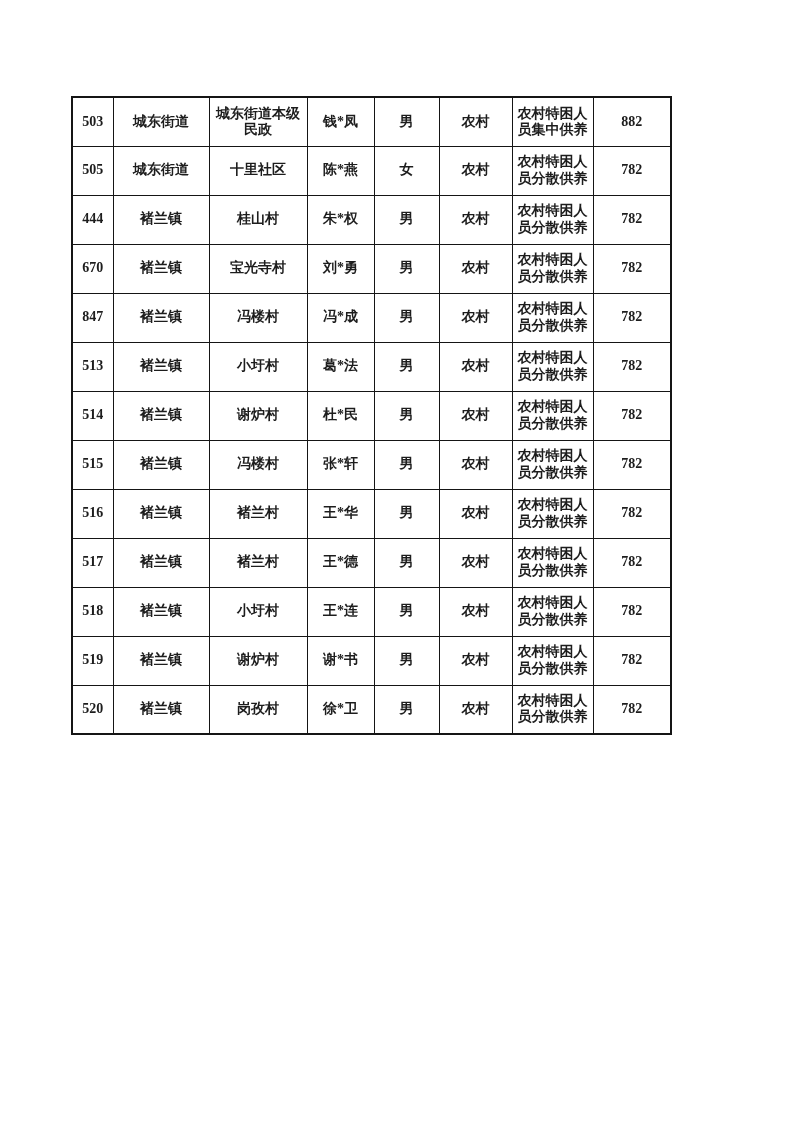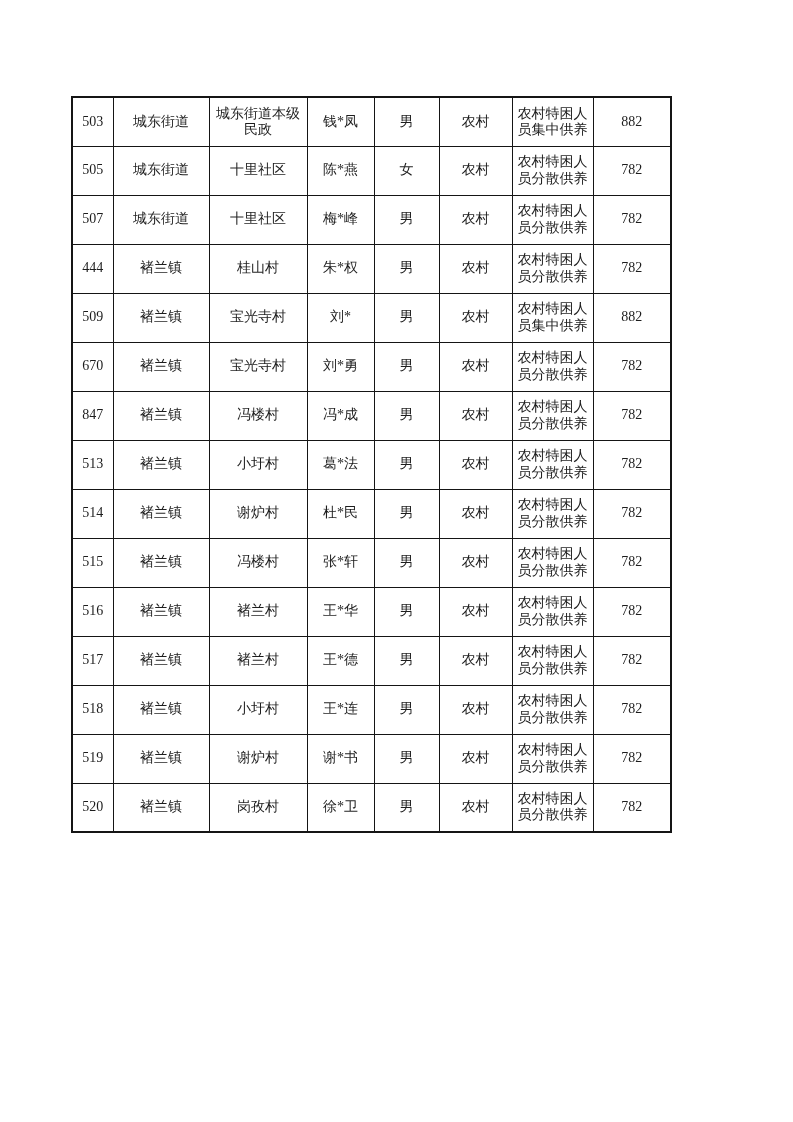--- a/index.html
+++ b/index.html
@@ -8,20 +8,21 @@
     height: 1122px;
     background: #ffffff;
     font-family: "Liberation Serif", "DejaVu Serif", serif;
   }
   .page {
     position: relative;
     width: 793px;
     height: 1122px;
     background: #ffffff;
     overflow: hidden;
+    font-weight: bold;
   }
   table.data-table {
     position: absolute;
     left: 71px;
     top: 96px;
     width: 599px;
     border-collapse: collapse;
     table-layout: fixed;
     border: 2px solid #151515;
   }
@@ -75,48 +76,28 @@
           <td>505</td>
           <td>城东街道</td>
           <td>十里社区</td>
           <td>陈*燕</td>
           <td>女</td>
           <td>农村</td>
           <td>农村特困人员分散供养</td>
           <td>782</td>
         </tr>
         <tr>
-          <td>507</td>
-          <td>城东街道</td>
-          <td>十里社区</td>
-          <td>梅*峰</td>
-          <td>男</td>
-          <td>农村</td>
-          <td>农村特困人员分散供养</td>
-          <td>782</td>
-        </tr>
-        <tr>
           <td>444</td>
           <td>褚兰镇</td>
           <td>桂山村</td>
           <td>朱*权</td>
           <td>男</td>
           <td>农村</td>
           <td>农村特困人员分散供养</td>
           <td>782</td>
-        </tr>
-        <tr>
-          <td>509</td>
-          <td>褚兰镇</td>
-          <td>宝光寺村</td>
-          <td>刘*</td>
-          <td>男</td>
-          <td>农村</td>
-          <td>农村特困人员集中供养</td>
-          <td>882</td>
         </tr>
         <tr>
           <td>670</td>
           <td>褚兰镇</td>
           <td>宝光寺村</td>
           <td>刘*勇</td>
           <td>男</td>
           <td>农村</td>
           <td>农村特困人员分散供养</td>
           <td>782</td>

